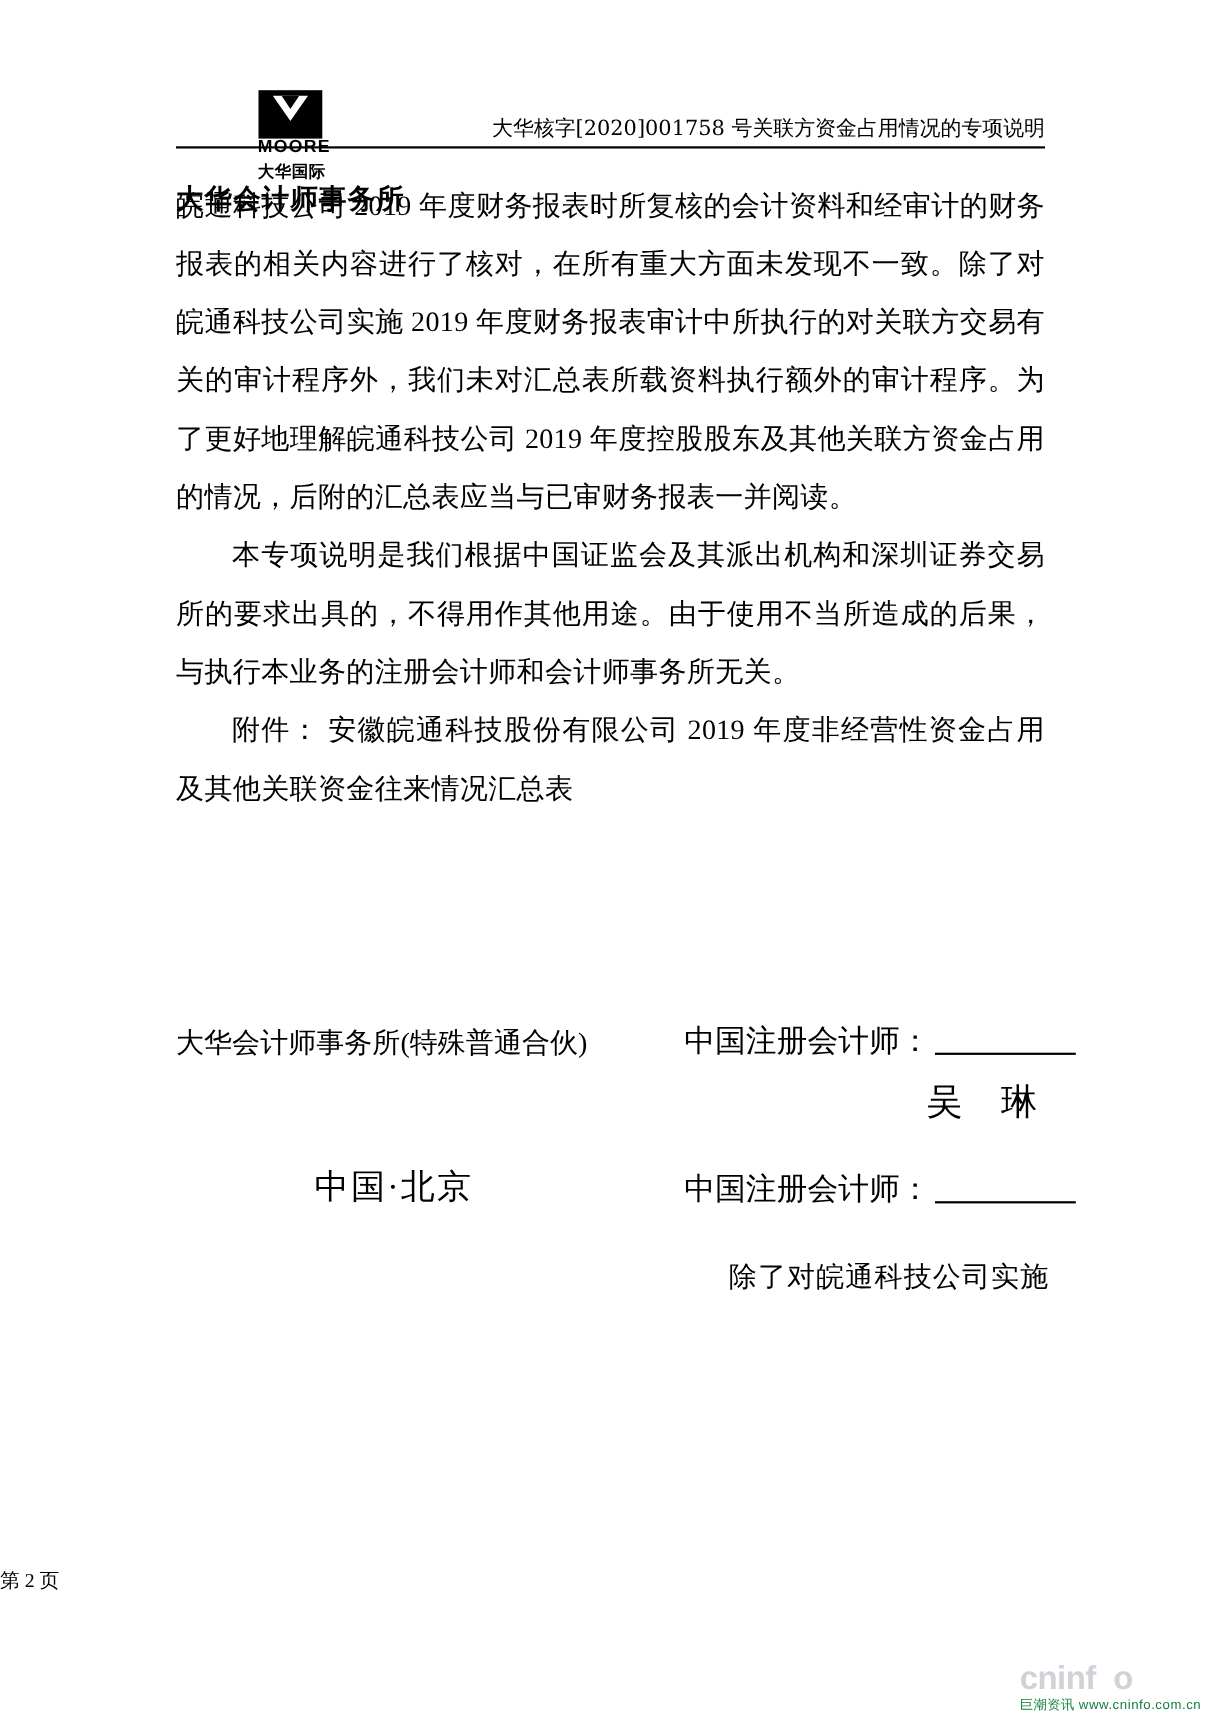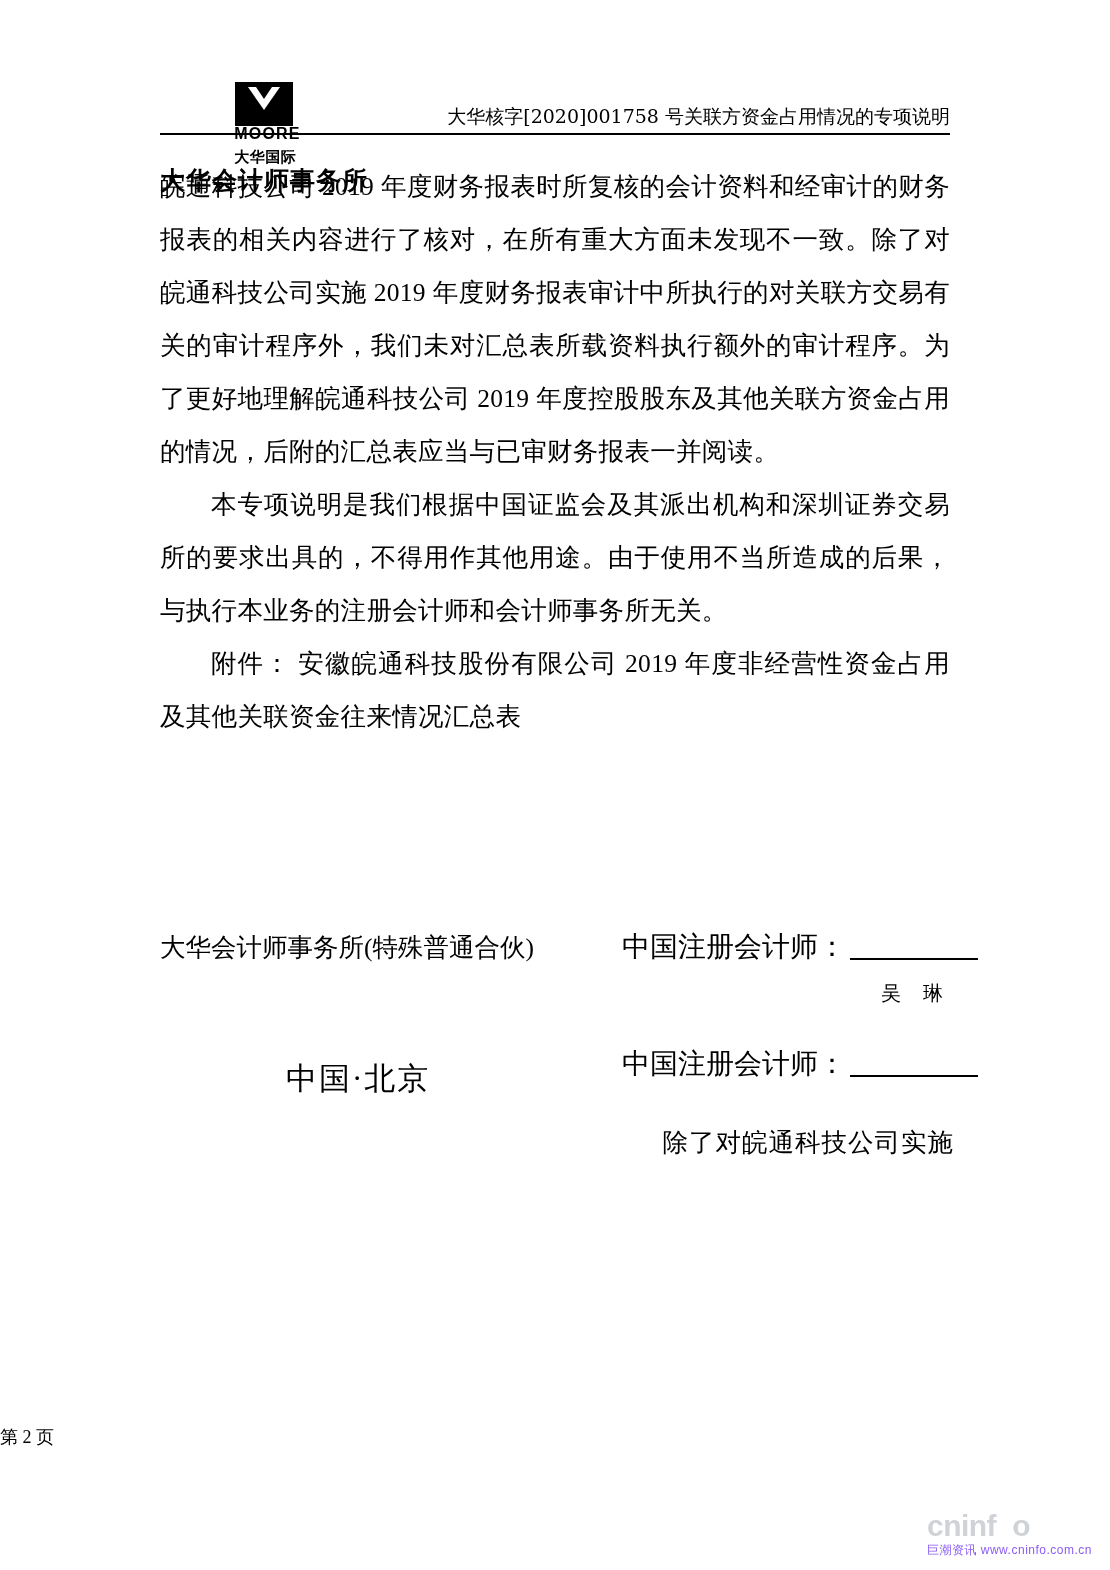--- a/index.html
+++ b/index.html
@@ -172,21 +172,21 @@
     display: inline-block;
     width: 128px;
     border-bottom: 2px solid #000000;
     height: 24px;
     vertical-align: -4px;
     margin-left: 4px;
   }
   .cpa-name {
     text-align: right;
     width: 322px;
-    font-size: 20px;
+    font-size: 33px;
     margin-top: 16px;
     letter-spacing: 1px;
     font-family: Liberation Serif, serif;
   }
   .cpa-row-2 { margin-top: 40px; }
   .sig-date {
     margin-top: 44px;
     font-size: 25.5px;
     text-align: right;
     width: 332px;
@@ -212,21 +212,21 @@
   .wm-main {
     font-family: "Liberation Sans", sans-serif;
     font-size: 30px;
     font-weight: bold;
     color: #cfd2d6;
     letter-spacing: -0.5px;
   }
   .wm-sub {
     font-family: "Liberation Sans", sans-serif;
     font-size: 12px;
-    color: #8b5cf6;
+    color: #15803d;
     letter-spacing: 0.5px;
     margin-top: 3px;
   }
   .wm-row {
     display: flex;
     align-items: baseline;
     gap: 16px;
   }
 </style>
 </head>

